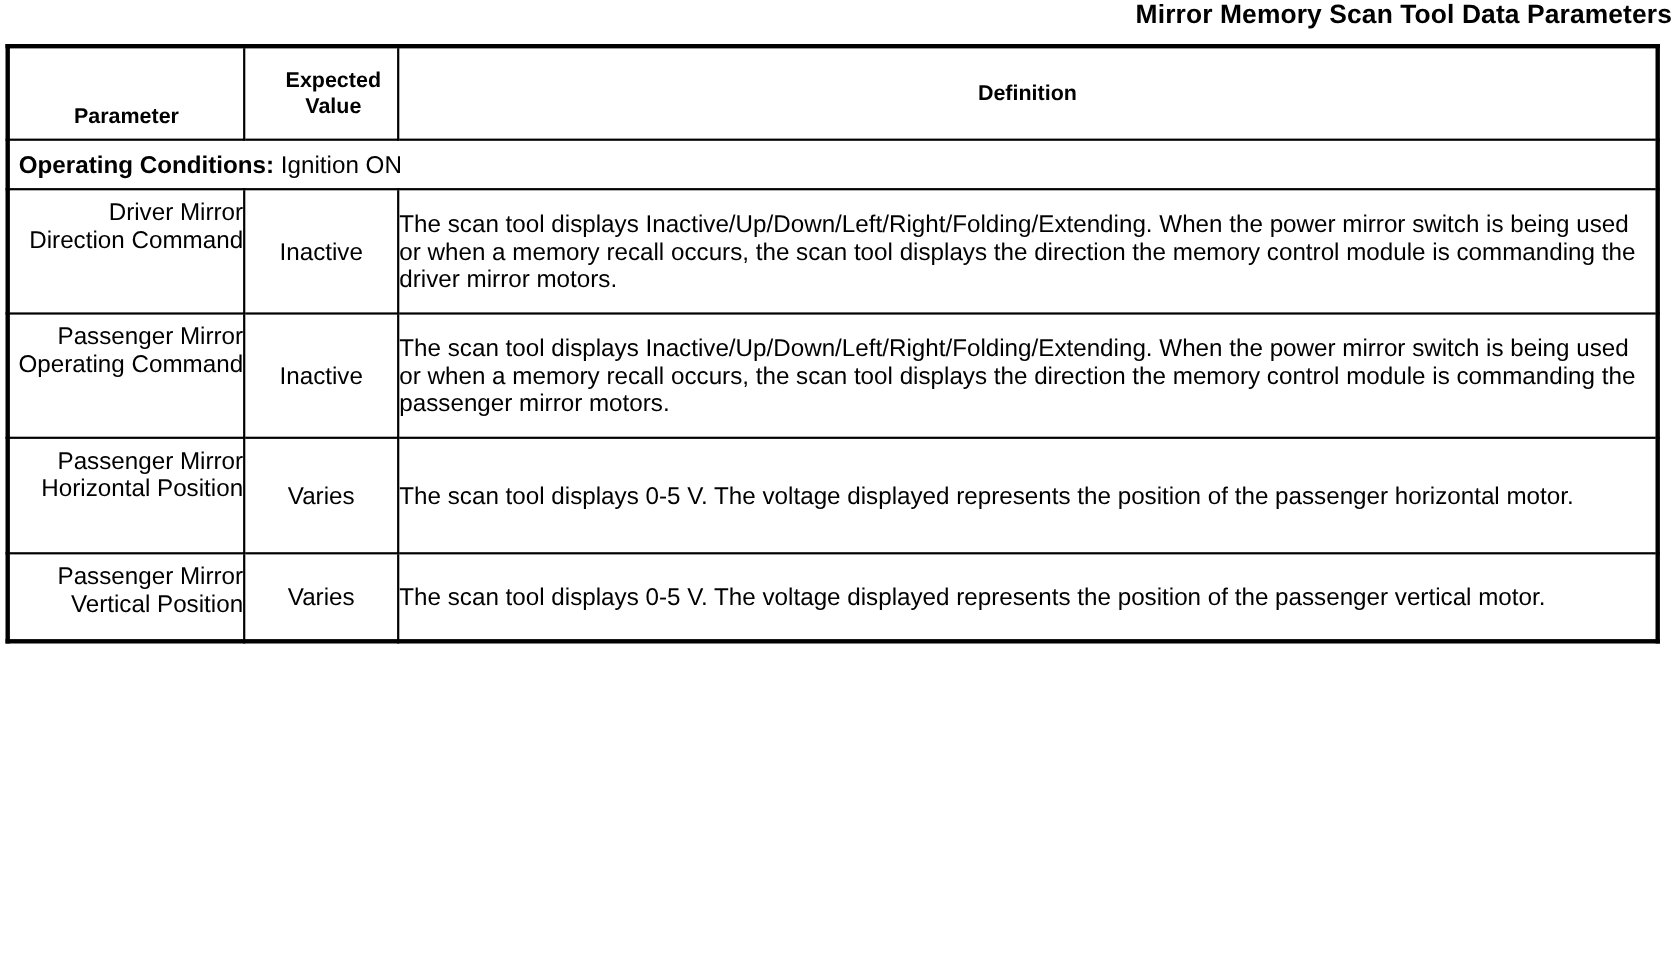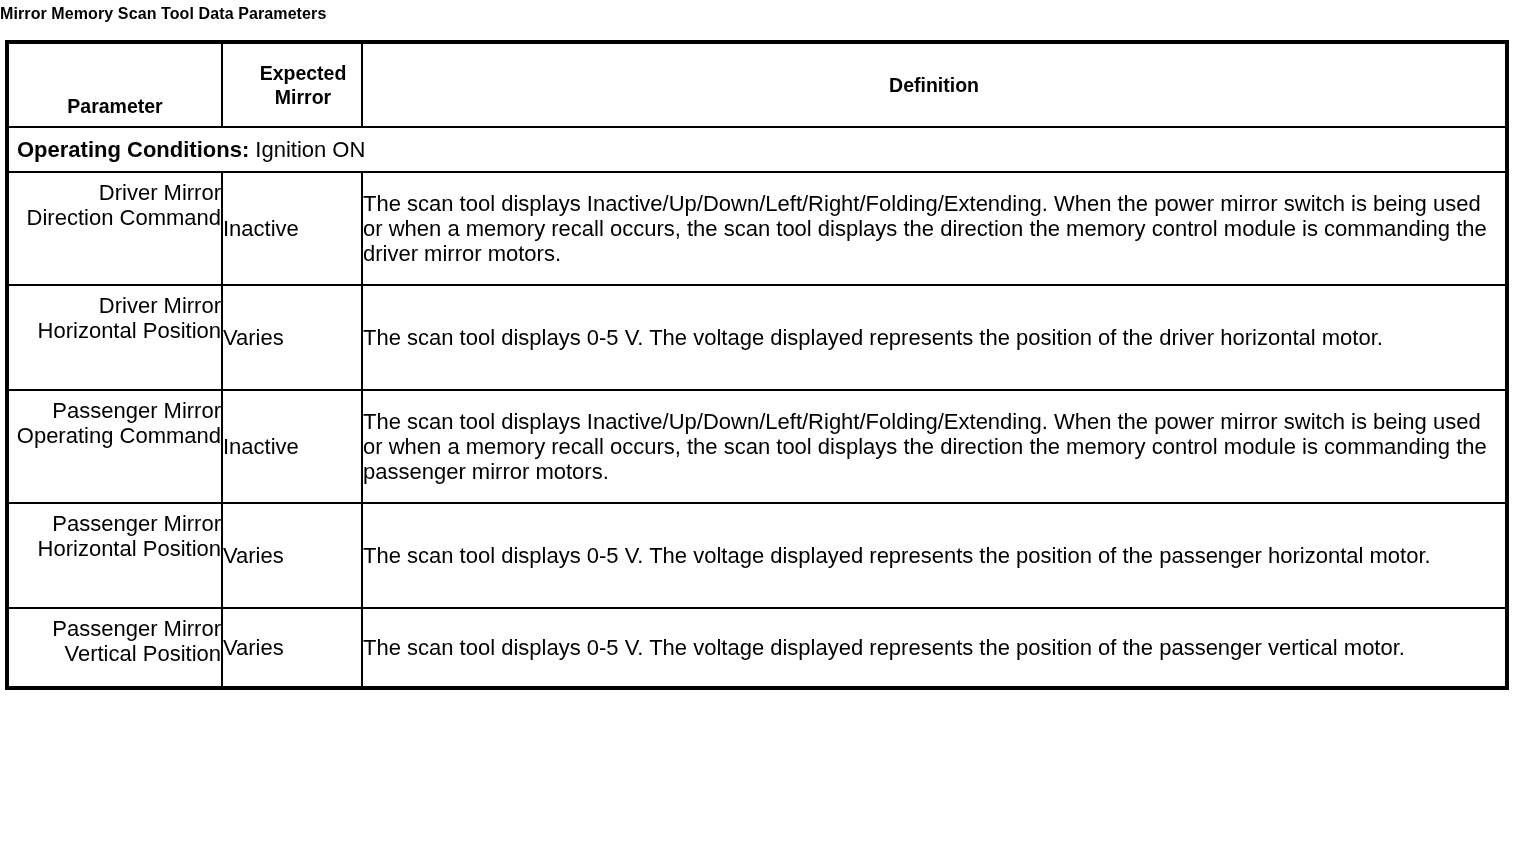--- a/index.html
+++ b/index.html
@@ -21,22 +21,22 @@
     width: 1520px;
     height: 866px;
   }
 
   
   .doc-title {
     position: absolute;
     top: 2px;
     left: 0;
     width: 1520px;
-    text-align: left;
-    font-size: 16px;
+    text-align: right;
+    font-size: 24px;
     font-weight: bold;
     letter-spacing: 0.1px;
     line-height: 24px;
   }
 
   
   .param-table {
     position: absolute;
     left: 5px;
     top: 40px;
@@ -87,21 +87,21 @@
   }
 
   
   .param-cell {
     text-align: right;
     padding: 6px 6px 6px 8px;
     vertical-align: top;
     margin-top: 36px;
   }
   .value-cell {
-    text-align: left;
+    text-align: center;
     vertical-align: middle;
     padding: 4px 2px;
   }
   .def-cell {
     text-align: left;
     vertical-align: middle;
     padding: 6px 10px 6px 8px;
   }
 
   .r-h3 td { height: 104px; }
@@ -122,41 +122,36 @@
     <colgroup>
       <col class="c-param">
       <col class="c-value">
       <col class="c-def">
     </colgroup>
     <thead>
       <tr class="hdr">
         <th class="th-param">Parameter</th>
         <th class="th-value">
           <span>Expected</span><br>
-          <span>Mirror</span>
+          <span>Value</span>
         </th>
         <th class="th-def">Definition</th>
       </tr>
     </thead>
     <tbody>
       <tr class="cond-row">
         <td colspan="3"><span class="cond-label">Operating Conditions:</span><span class="cond-value"> Ignition ON</span></td>
       </tr>
 
       <tr class="r-h3">
         <td class="param-cell">Driver Mirror Direction Command</td>
         <td class="value-cell">Inactive</td>
         <td class="def-cell">The scan tool displays Inactive/Up/Down/Left/Right/Folding/Extending. When the power mirror switch is being used or when a memory recall occurs, the scan tool displays the direction the memory control module is commanding the driver mirror motors.</td>
       </tr>
 
-      <tr class="r-h2tall">
-        <td class="param-cell">Driver Mirror Horizontal Position</td>
-        <td class="value-cell">Varies</td>
-        <td class="def-cell">The scan tool displays 0-5 V. The voltage displayed represents the position of the driver horizontal motor.</td>
-      </tr>
 
 
 
 
       <tr class="r-h3">
         <td class="param-cell">Passenger Mirror Operating Command</td>
         <td class="value-cell">Inactive</td>
         <td class="def-cell">The scan tool displays Inactive/Up/Down/Left/Right/Folding/Extending. When the power mirror switch is being used or when a memory recall occurs, the scan tool displays the direction the memory control module is commanding the passenger mirror motors.</td>
       </tr>
 

